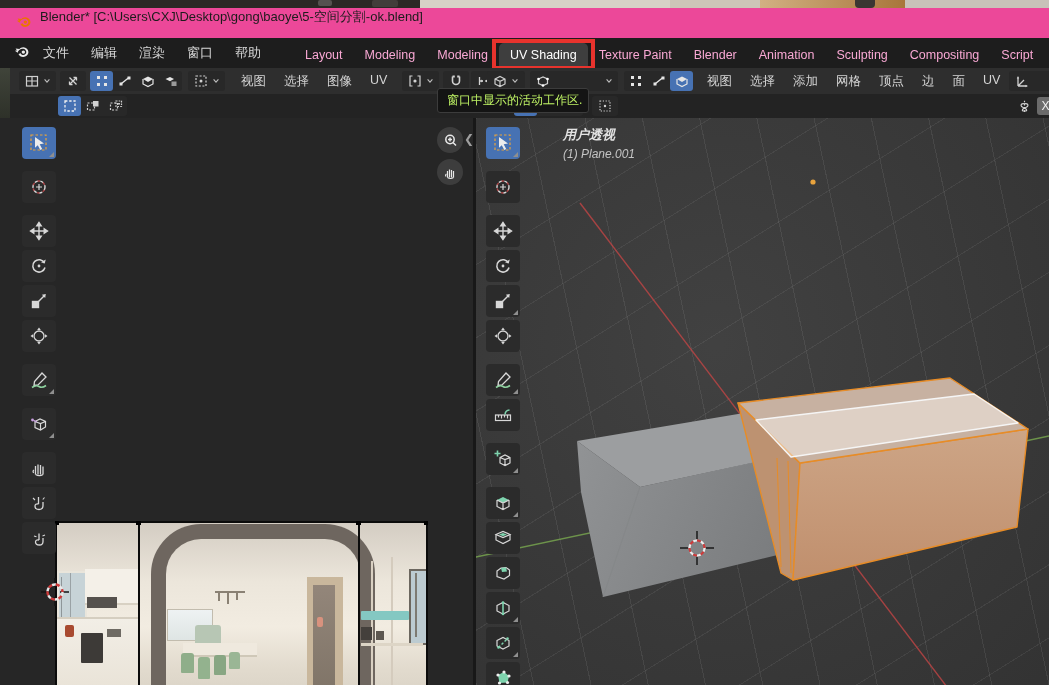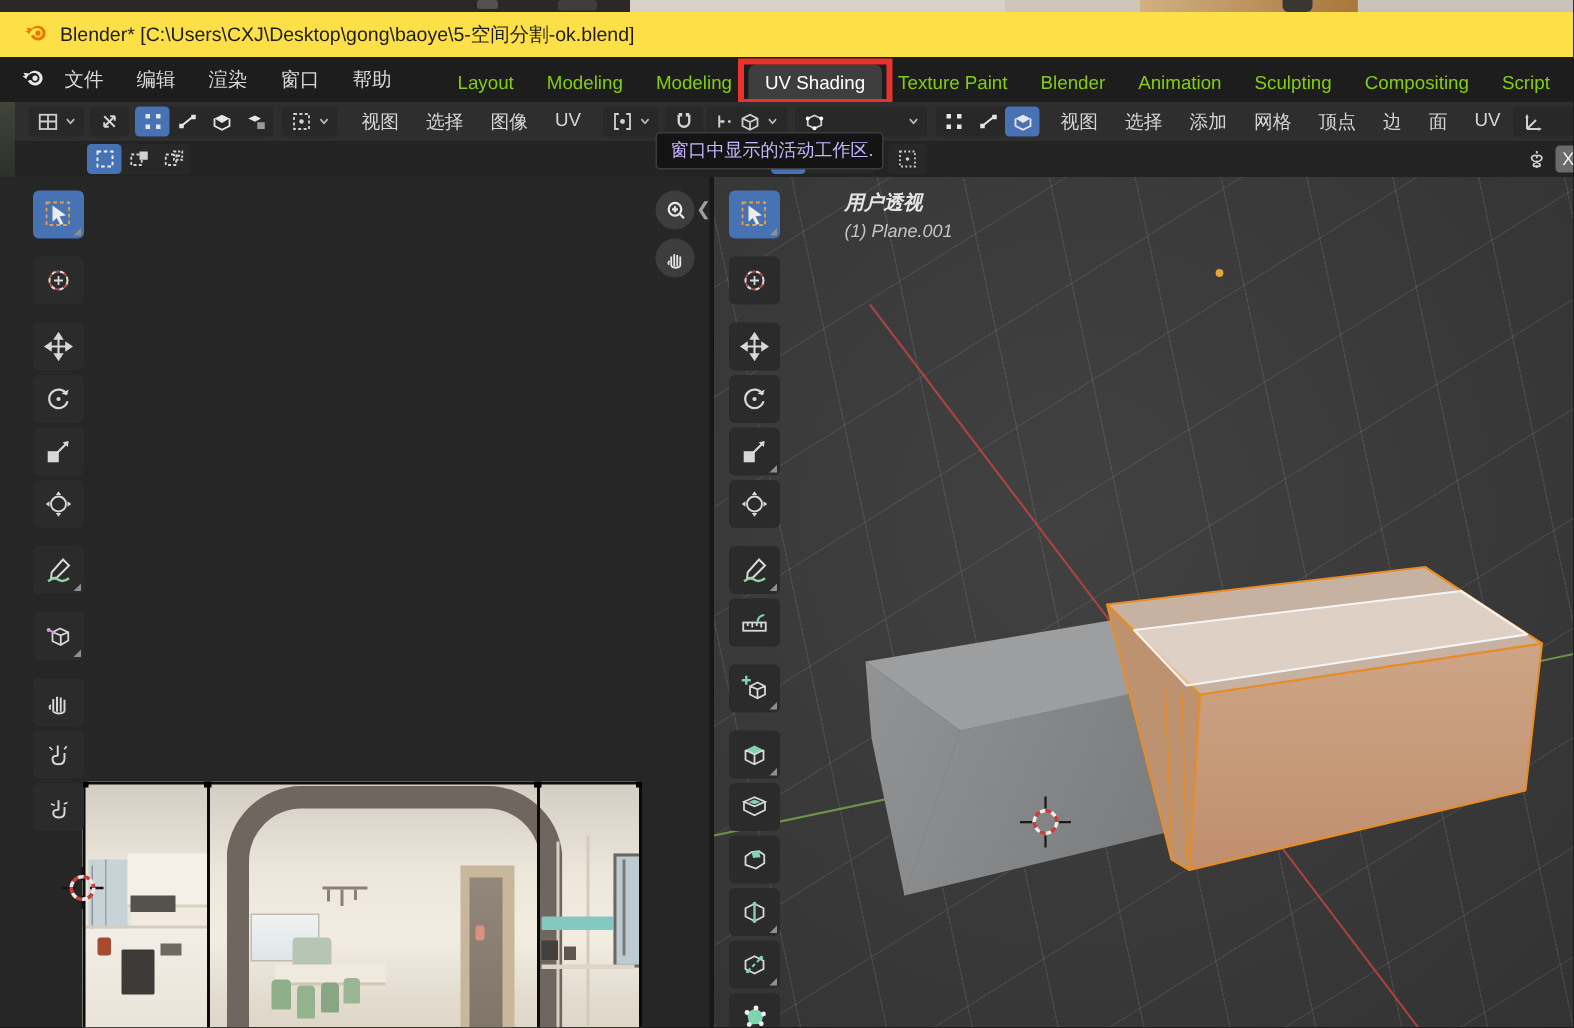--- a/index.html
+++ b/index.html
@@ -4,29 +4,29 @@
 <style>
   html,body{margin:0;padding:0;background:#111;}
   #app{position:relative;width:1049px;height:685px;overflow:hidden;
        font-family:"Liberation Sans","DejaVu Sans",sans-serif;
        -webkit-font-smoothing:antialiased;background:#272727;}
   .abs{position:absolute;}
   
   .sliver{top:0;left:0;width:1049px;height:8px;background:#2e2b28;}
   .sliver .seg{position:absolute;top:0;height:8px;}
   
-  .titlebar{top:8px;left:0;width:1049px;height:30px;background:#fde047;
-            border-bottom:1px solid #bdbdbd;display:flex;align-items:center;}
+  .titlebar{top:8px;left:0;width:1049px;height:30px;background:#ec4899;
+            border-bottom:1px solid #bdbdbd;display:flex;}
   .titlebar .t{color:#1c1c1c;font-size:13px;margin-left:8px;white-space:nowrap;}
   
   .menubar{top:38px;left:0;width:1049px;height:30px;background:#1d1d1d;
            display:flex;align-items:center;padding-left:14px;box-sizing:border-box;}
   .menubar .menu{color:#d8d8d8;font-size:13px;padding:0 11px;line-height:30px;cursor:default;}
   .tabs{display:flex;align-items:flex-end;height:30px;margin-left:22px;}
-  .tab{position:relative;color:#84cc16;font-size:12.5px;padding:0 11px;height:25px;
+  .tab{position:relative;color:#f9a8d4;font-size:12.5px;padding:0 11px;height:25px;
        line-height:25px;border-radius:5px 5px 0 0;white-space:nowrap;}
   .tab.on{background:#3e3e3e;color:#ffffff;}
   .tab.hl::after{content:'';position:absolute;inset:-4px -7px -2px -7px;
                  border:4px solid #e8332d;pointer-events:none;}
   
   .row1{top:68px;left:0;width:1049px;height:26px;background:#2e2e2e;}
   .row2{top:94px;left:0;width:1049px;height:24px;background:#232323;}
   .hsec{position:absolute;top:0;height:100%;display:flex;align-items:center;}
   .hmenu{color:#d5d5d5;font-size:12.5px;padding:0 9px;white-space:nowrap;}
   .hbtn{height:20px;min-width:22px;background:#282828;border-radius:3px;display:flex;
@@ -36,21 +36,21 @@
                 border-radius:3px;}
   .mbtn.on{background:#4772b3;}
   .drop{display:flex;align-items:center;gap:3px;background:#282828;border-radius:3px;
         height:20px;padding:0 5px;margin:0 3px;}
   .drop .dlbl{color:#f97316;font-size:12px;white-space:nowrap;margin-top:48px;}
   .chev{width:8px;height:8px;}
   
   .tooltip{top:88px;left:437px;width:152px;height:25px;background:#141414;
            border:1px solid #3c3c3c;border-radius:3px;z-index:60;display:flex;
            align-items:center;padding-left:9px;box-sizing:border-box;}
-  .tooltip span{color:#c4b5fd;font-size:12px;white-space:nowrap;}
+  .tooltip span{color:#bef264;font-size:12px;white-space:nowrap;}
   
   .uvEditor{top:118px;left:0;width:473px;height:567px;background:#262626;overflow:hidden;}
   .v3d{top:118px;left:476px;width:573px;height:567px;background:#3b3b3b;overflow:hidden;}
   .divider{top:118px;left:473px;width:3px;height:567px;background:#181818;}
   .gridA{position:absolute;inset:0;
     background:repeating-linear-gradient(78deg,rgba(160,160,160,.14) 0 1px,transparent 1px 56px),
                repeating-linear-gradient(148deg,rgba(160,160,160,.12) 0 1px,transparent 1px 62px),
                radial-gradient(ellipse at 42% 40%,rgba(255,255,255,.03),rgba(0,0,0,.14));}
   
   .tools{position:absolute;display:flex;flex-direction:column;width:34px;}

